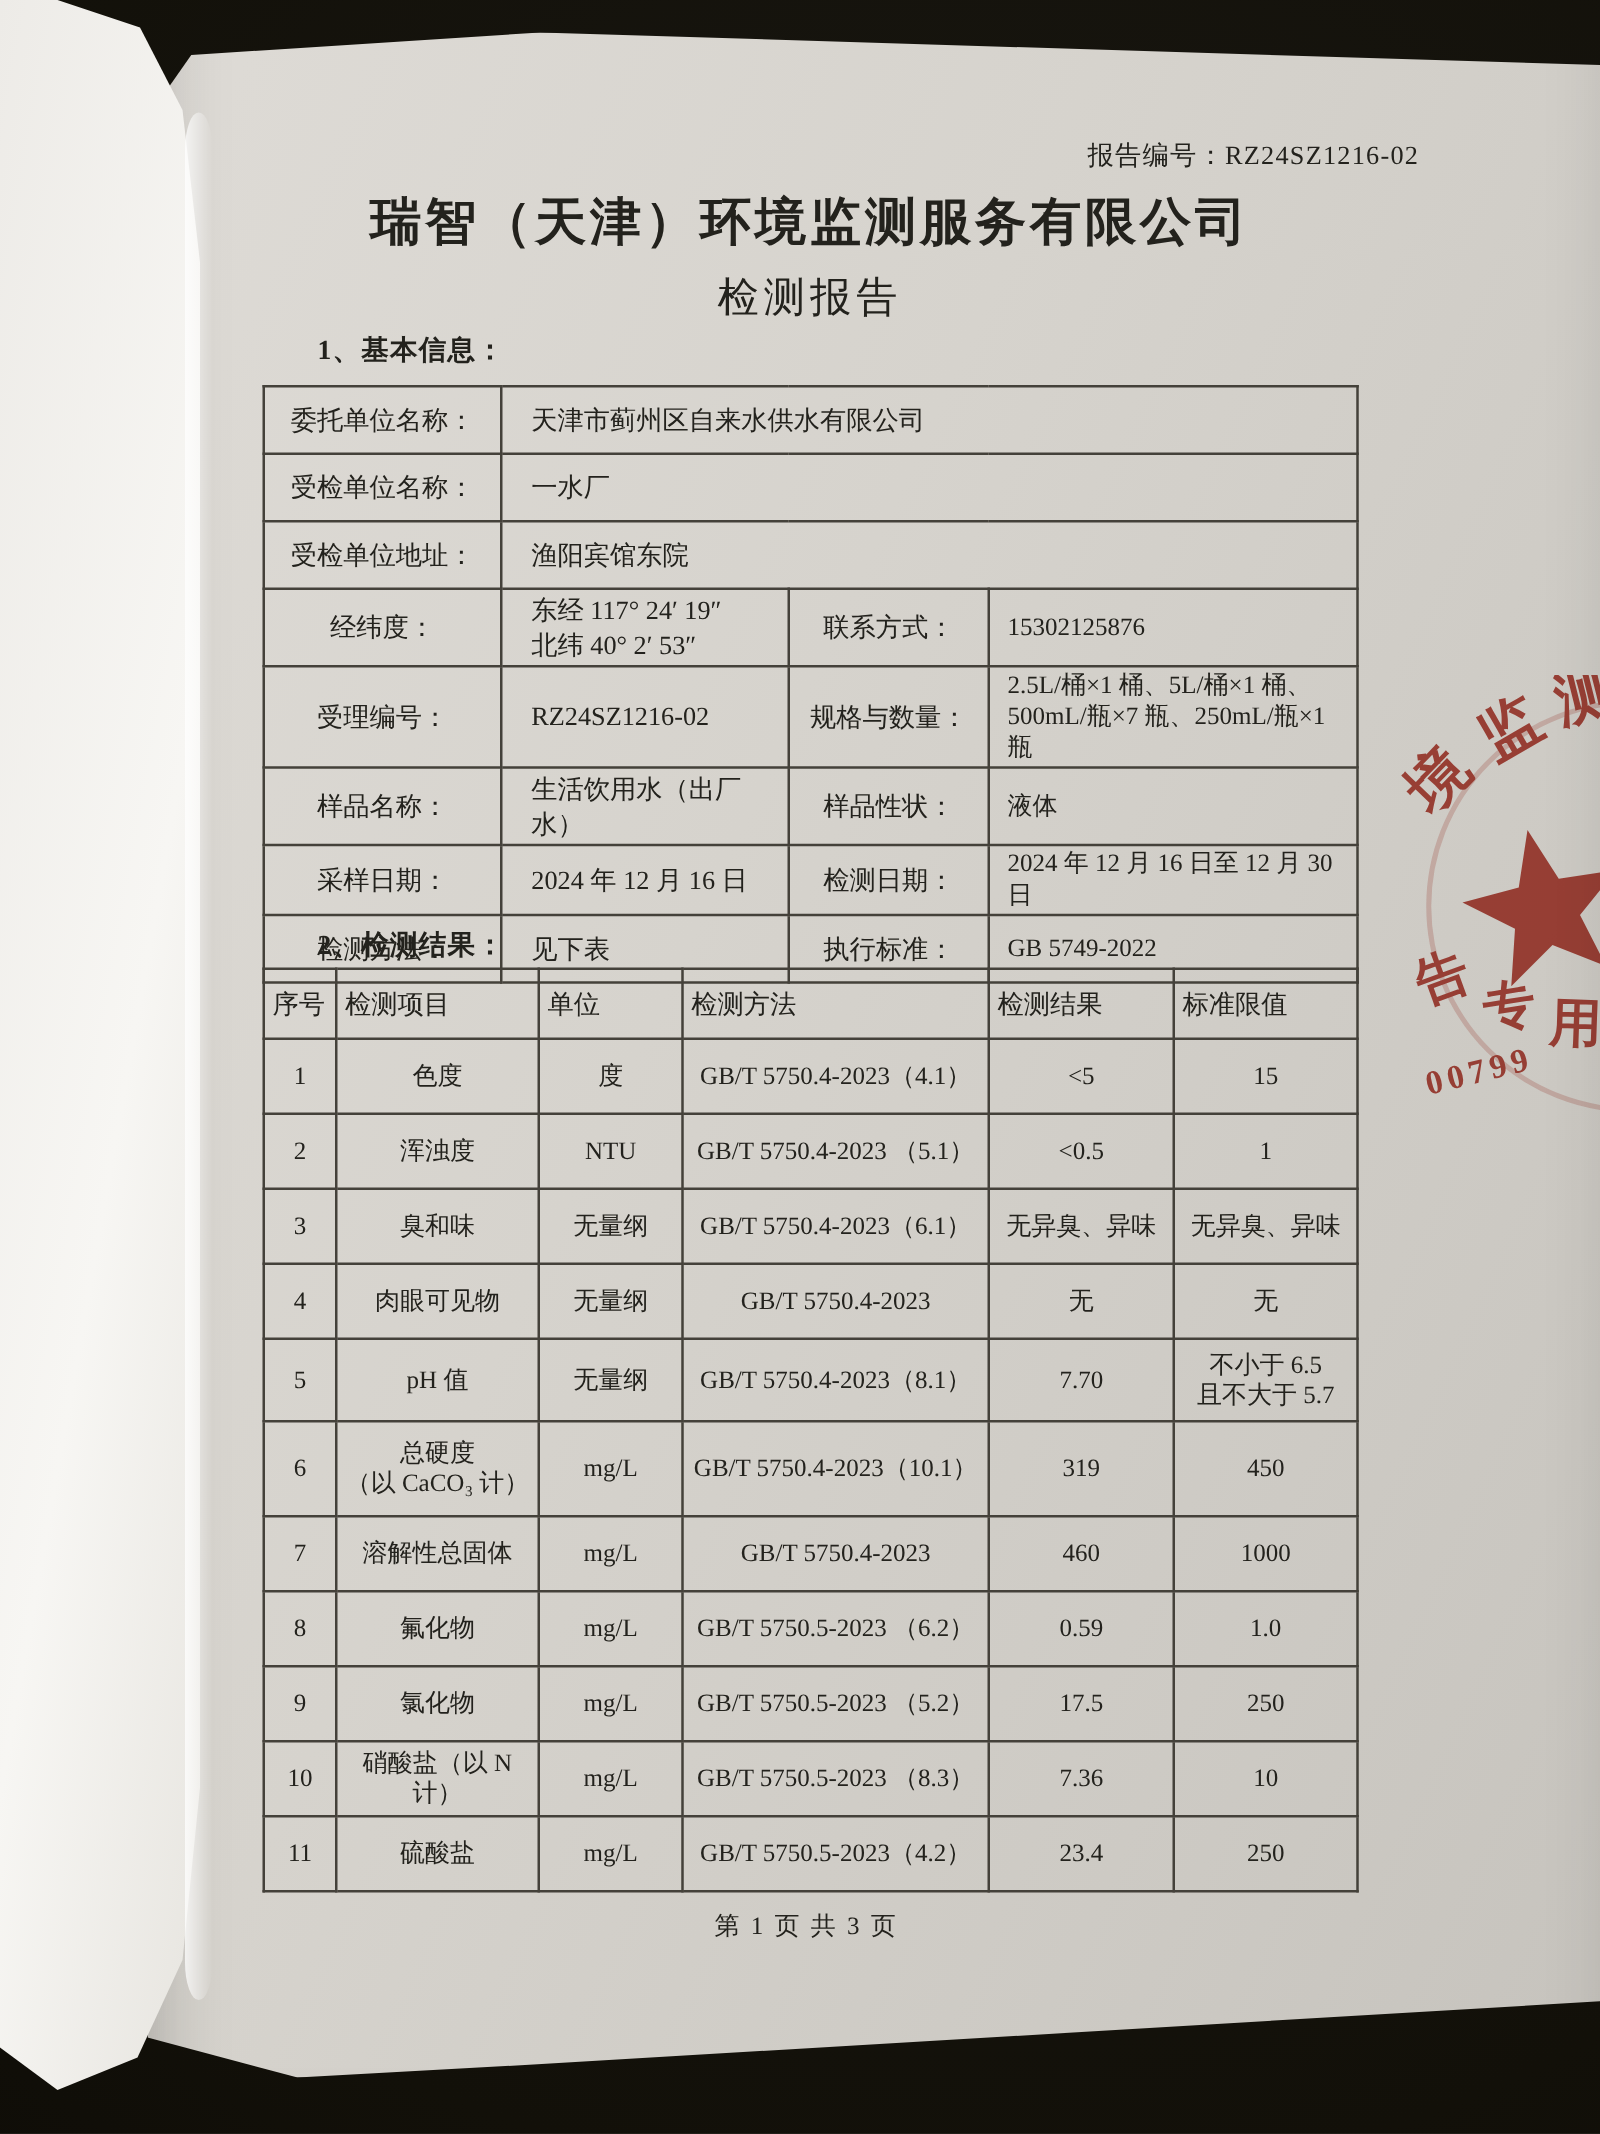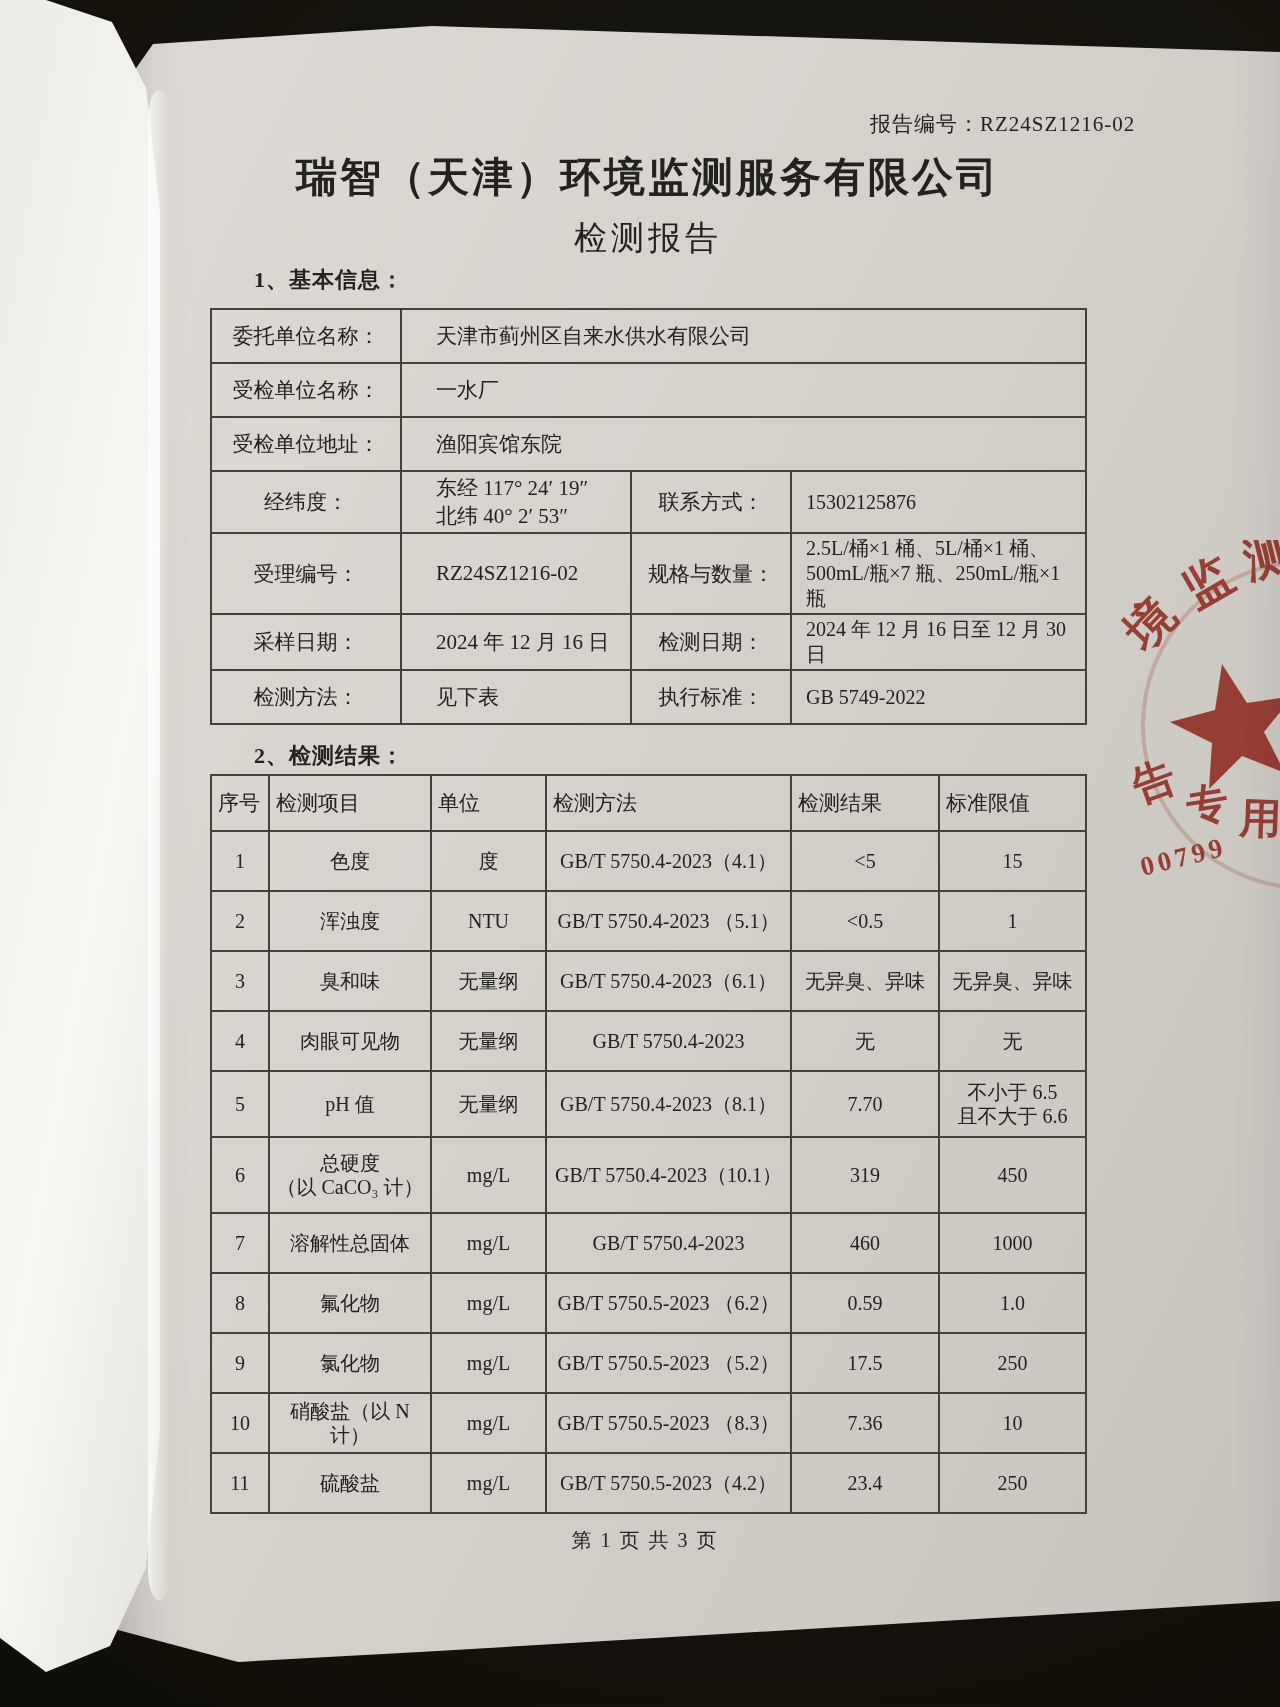--- a/index.html
+++ b/index.html
@@ -27,21 +27,21 @@
   .sec-heading{position:absolute;left:136px;font-size:22px;font-weight:700;letter-spacing:1px;}
   .sec1{top:265px;} .sec2{top:741px;}
   table{border-collapse:collapse;table-layout:fixed;}
   .doc-table{position:absolute;left:92px;width:875px;border-radius:30px;}
   .info-table{top:308px;}
   .res-table{top:774px;}
   td,th{border:2px solid #44413a;font-weight:400;font-size:21px;
     white-space:pre-line;vertical-align:middle;padding:2px 6px;overflow:hidden;}
   .info-table tr{height:54px;}
   .lbl{text-align:center;}
-  .val{text-align:left;padding-left:34px;}
+  .val{text-align:left;padding-left:23px;}
   .val2{text-align:left;padding-left:14px;font-size:20px;line-height:1.25;}
   .res-table th{font-size:21px;text-align:left;}
   .res-table td{text-align:center;font-size:20px;line-height:1.2;}
   .footer{position:absolute;left:0;top:1527px;width:1054px;text-align:center;
     font-size:20px;letter-spacing:2px;}
   
   .stamp{position:absolute;left:1003px;top:540px;width:370px;height:370px;opacity:.88;
     mix-blend-mode:multiply;}
   .stamp text{font-family:"Liberation Serif","DejaVu Serif",serif;font-weight:700;}
 </style>
@@ -87,20 +87,26 @@
 北纬 40° 2′ 53″</td>
               <td class="lbl">联系方式：</td>
               <td class="val2">15302125876</td>
             </tr>
             <tr>
               <td class="lbl">受理编号：</td>
               <td class="val">RZ24SZ1216-02</td>
               <td class="lbl">规格与数量：</td>
               <td class="val2">2.5L/桶×1 桶、5L/桶×1 桶、
 500mL/瓶×7 瓶、250mL/瓶×1 瓶</td>
+            </tr>
+            <tr>
+              <td class="lbl">样品名称：</td>
+              <td class="val">生活饮用水（出厂水）</td>
+              <td class="lbl">样品性状：</td>
+              <td class="val2">液体</td>
             </tr>
             <tr>
               <td class="lbl">采样日期：</td>
               <td class="val">2024 年 12 月 16 日</td>
               <td class="lbl">检测日期：</td>
               <td class="val2">2024 年 12 月 16 日至 12 月 30 日</td>
             </tr>
             <tr>
               <td class="lbl">检测方法：</td>
               <td class="val">见下表</td>
@@ -164,21 +170,21 @@
               <td>无</td>
               <td>无</td>
             </tr>
             <tr style="height: 66px;">
               <td>5</td>
               <td>pH 值</td>
               <td>无量纲</td>
               <td>GB/T 5750.4-2023（8.1）</td>
               <td>7.70</td>
               <td>不小于 6.5
-且不大于 6.6</td>
+且不大于 5.7</td>
             </tr>
             <tr style="height: 76px;">
               <td>6</td>
               <td>总硬度
 （以 CaCO₃ 计）</td>
               <td>mg/L</td>
               <td>GB/T 5750.4-2023（10.1）</td>
               <td>319</td>
               <td>450</td>
             </tr>

